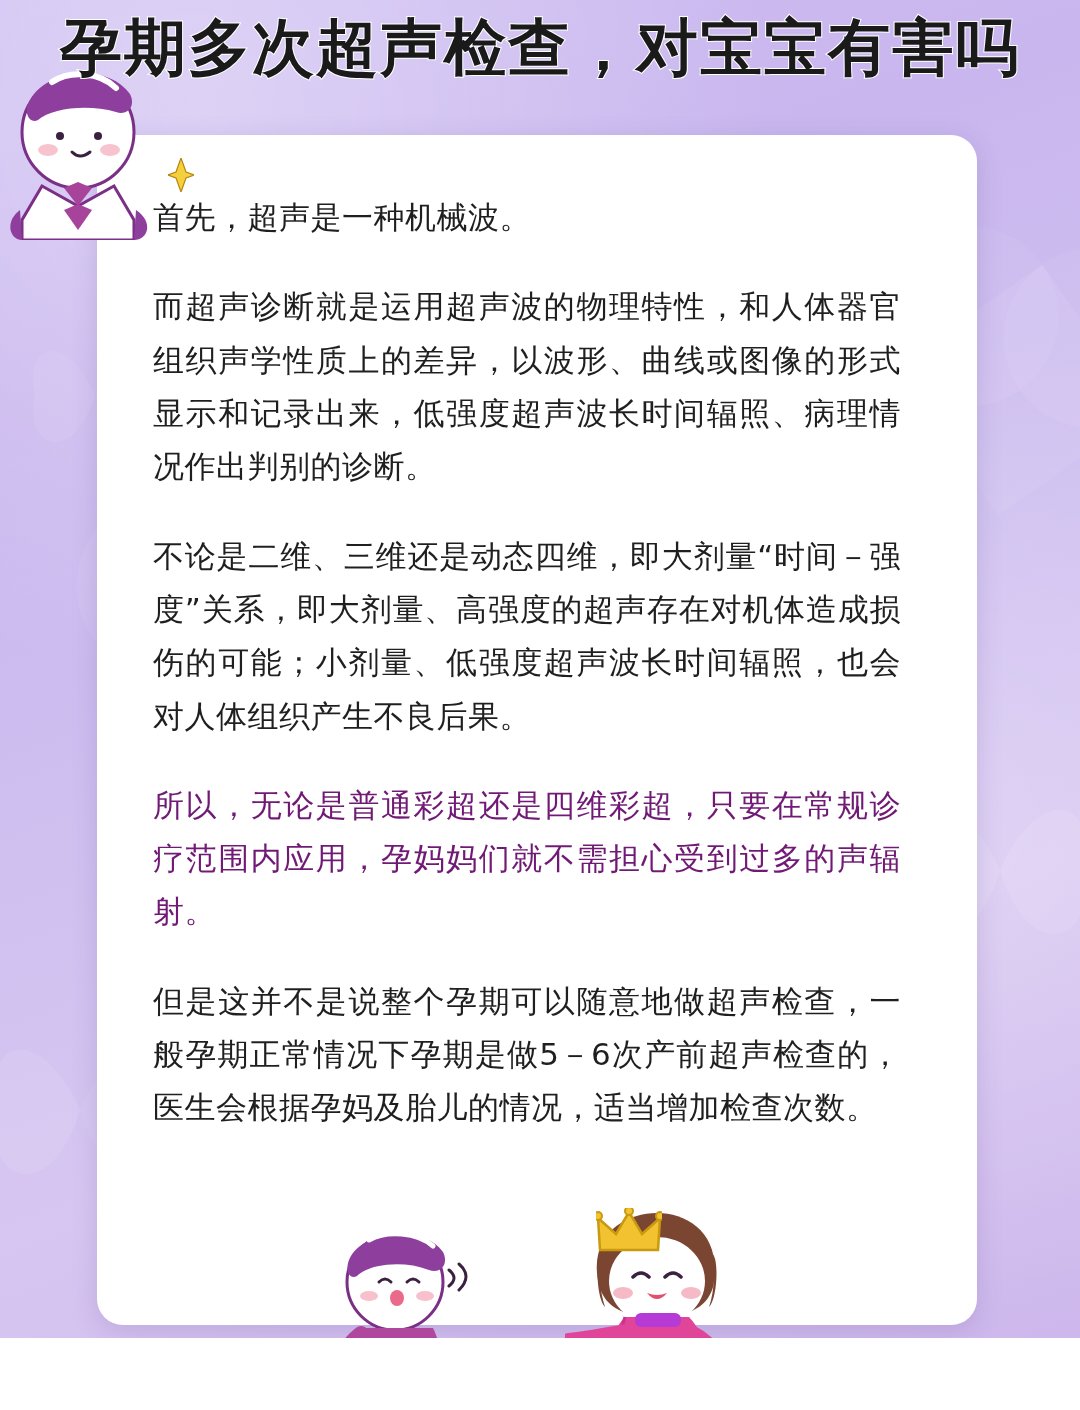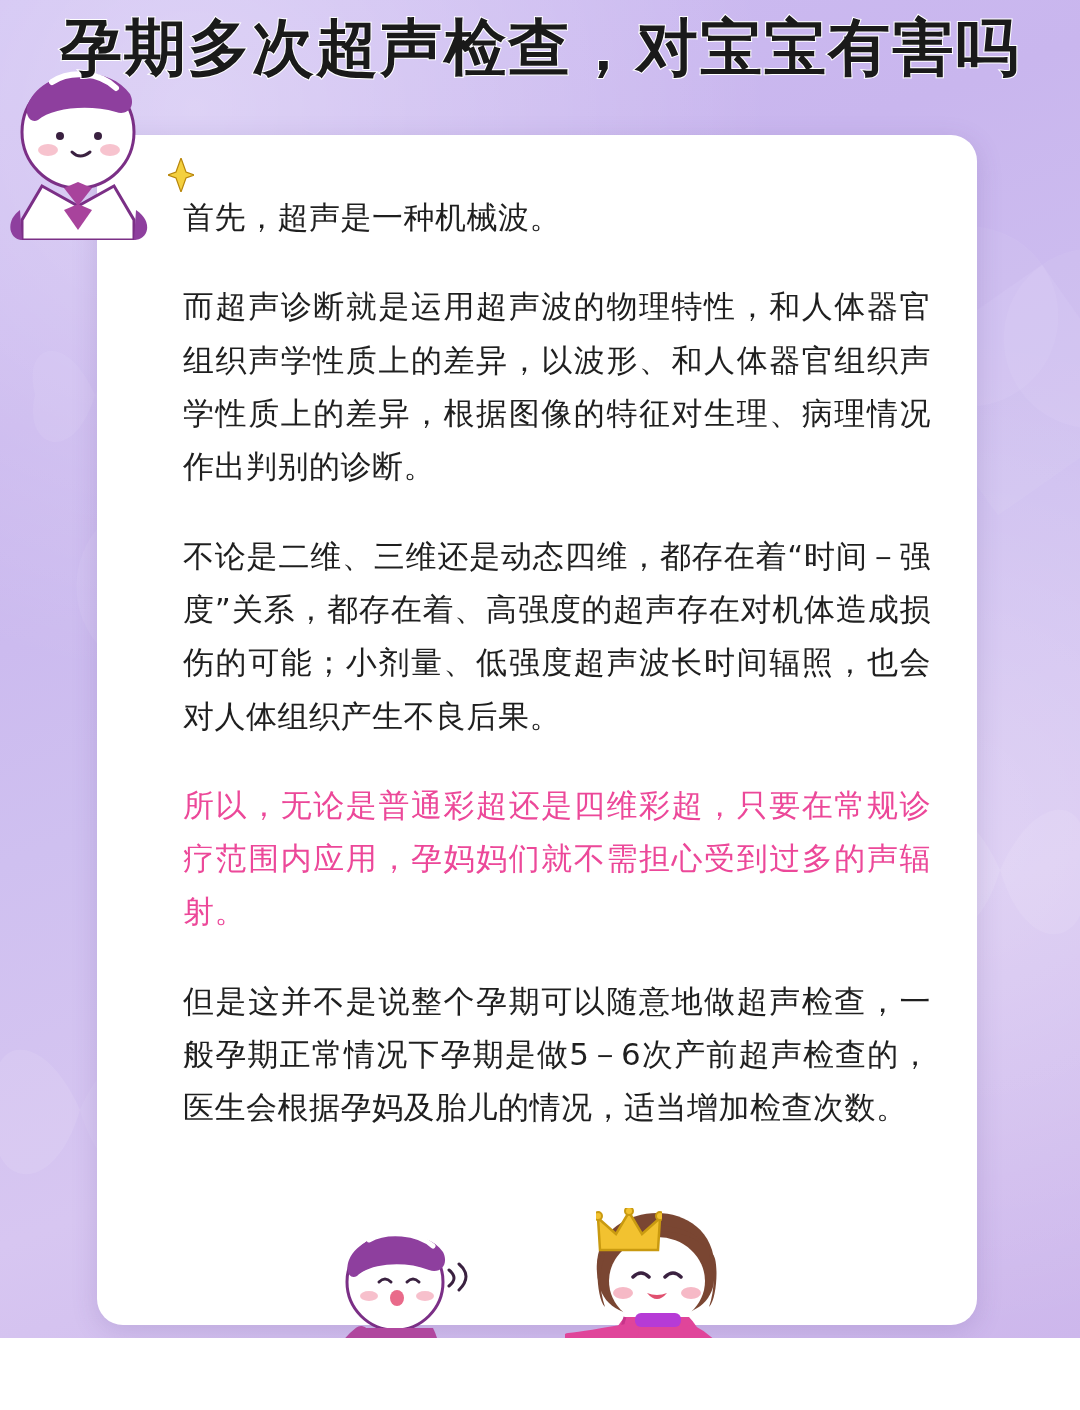--- a/index.html
+++ b/index.html
@@ -71,35 +71,35 @@
     top: 135px;
     width: 880px;
     height: 1190px;
     background: #ffffff;
     border-radius: 26px;
     box-shadow: 0 6px 26px rgba(90, 60, 140, 0.18);
     z-index: 3;
   }
   .card-inner {
     position: absolute;
-    left: 86px;
+    left: 56px;
     top: 56px;
     width: 748px;
   }
   .para {
     font-family: "DejaVu Sans", sans-serif;
     font-size: 31px;
     line-height: 1.72;
     color: #1f1f1f;
     margin: 0 0 36px 0;
     letter-spacing: 0.5px;
     text-align: justify;
   }
   .para.highlight {
-    color: #ec4899;
+    color: #701a75;
   }
   .para:last-child { margin-bottom: 0; }
 
   
   .sparkle {
     position: absolute;
     left: 168px;
     top: 158px;
     width: 26px;
     height: 34px;
@@ -172,22 +172,22 @@
   <svg class="sparkle" viewBox="0 0 26 34">
     <path d="M13 0 L18 14 L26 17 L18 20 L13 34 L8 20 L0 17 L8 14 Z" fill="#f4d03f" stroke="#b8860b" stroke-width="1.2"></path>
   </svg>
   <svg class="sparkle-2" viewBox="0 0 18 24">
     <path d="M9 0 L12 10 L18 12 L12 14 L9 24 L6 14 L0 12 L6 10 Z" fill="#ffffff" opacity="0.8"></path>
   </svg>
 
   <div class="card">
     <div class="card-inner">
       <p class="para">首先，超声是一种机械波。</p>
-      <p class="para">而超声诊断就是运用超声波的物理特性，和人体器官组织声学性质上的差异，以波形、和人体器官组织声学性质上的差异，根据图像的特征对生理、病理情况作出判别的诊断。</p>
-      <p class="para">不论是二维、三维还是动态四维，都存在着“时间－强度”关系，都存在着、高强度的超声存在对机体造成损伤的可能；小剂量、低强度超声波长时间辐照，也会对人体组织产生不良后果。</p>
+      <p class="para">而超声诊断就是运用超声波的物理特性，和人体器官组织声学性质上的差异，以波形、曲线或图像的形式显示和记录出来，低强度超声波长时间辐照、病理情况作出判别的诊断。</p>
+      <p class="para">不论是二维、三维还是动态四维，即大剂量“时间－强度”关系，即大剂量、高强度的超声存在对机体造成损伤的可能；小剂量、低强度超声波长时间辐照，也会对人体组织产生不良后果。</p>
       <p class="para highlight">所以，无论是普通彩超还是四维彩超，只要在常规诊疗范围内应用，孕妈妈们就不需担心受到过多的声辐射。</p>
       <p class="para">但是这并不是说整个孕期可以随意地做超声检查，一般孕期正常情况下孕期是做5－6次产前超声检查的，医生会根据孕妈及胎儿的情况，适当增加检查次数。</p>
     </div>
   </div>
 
   <svg id="char-bottom-left" class="char" width="175" height="185" viewBox="0 0 175 185">
     <ellipse cx="70" cy="52" rx="48" ry="48" fill="#ffffff" stroke="#7b2f86" stroke-width="3"></ellipse>
     <path d="M24 30 C38 -2, 100 -4, 118 22 C124 34, 116 44, 104 40 C78 30, 44 34, 32 46 C24 50, 20 40, 24 30 Z" fill="#8e3f9e"></path>
     <path d="M44 10 C62 0, 92 2, 108 16" stroke="#ffffff" stroke-width="5" fill="none" stroke-linecap="round"></path>
     <path d="M54 52 Q60 46, 66 52" stroke="#3a2140" stroke-width="3" fill="none" stroke-linecap="round"></path>

